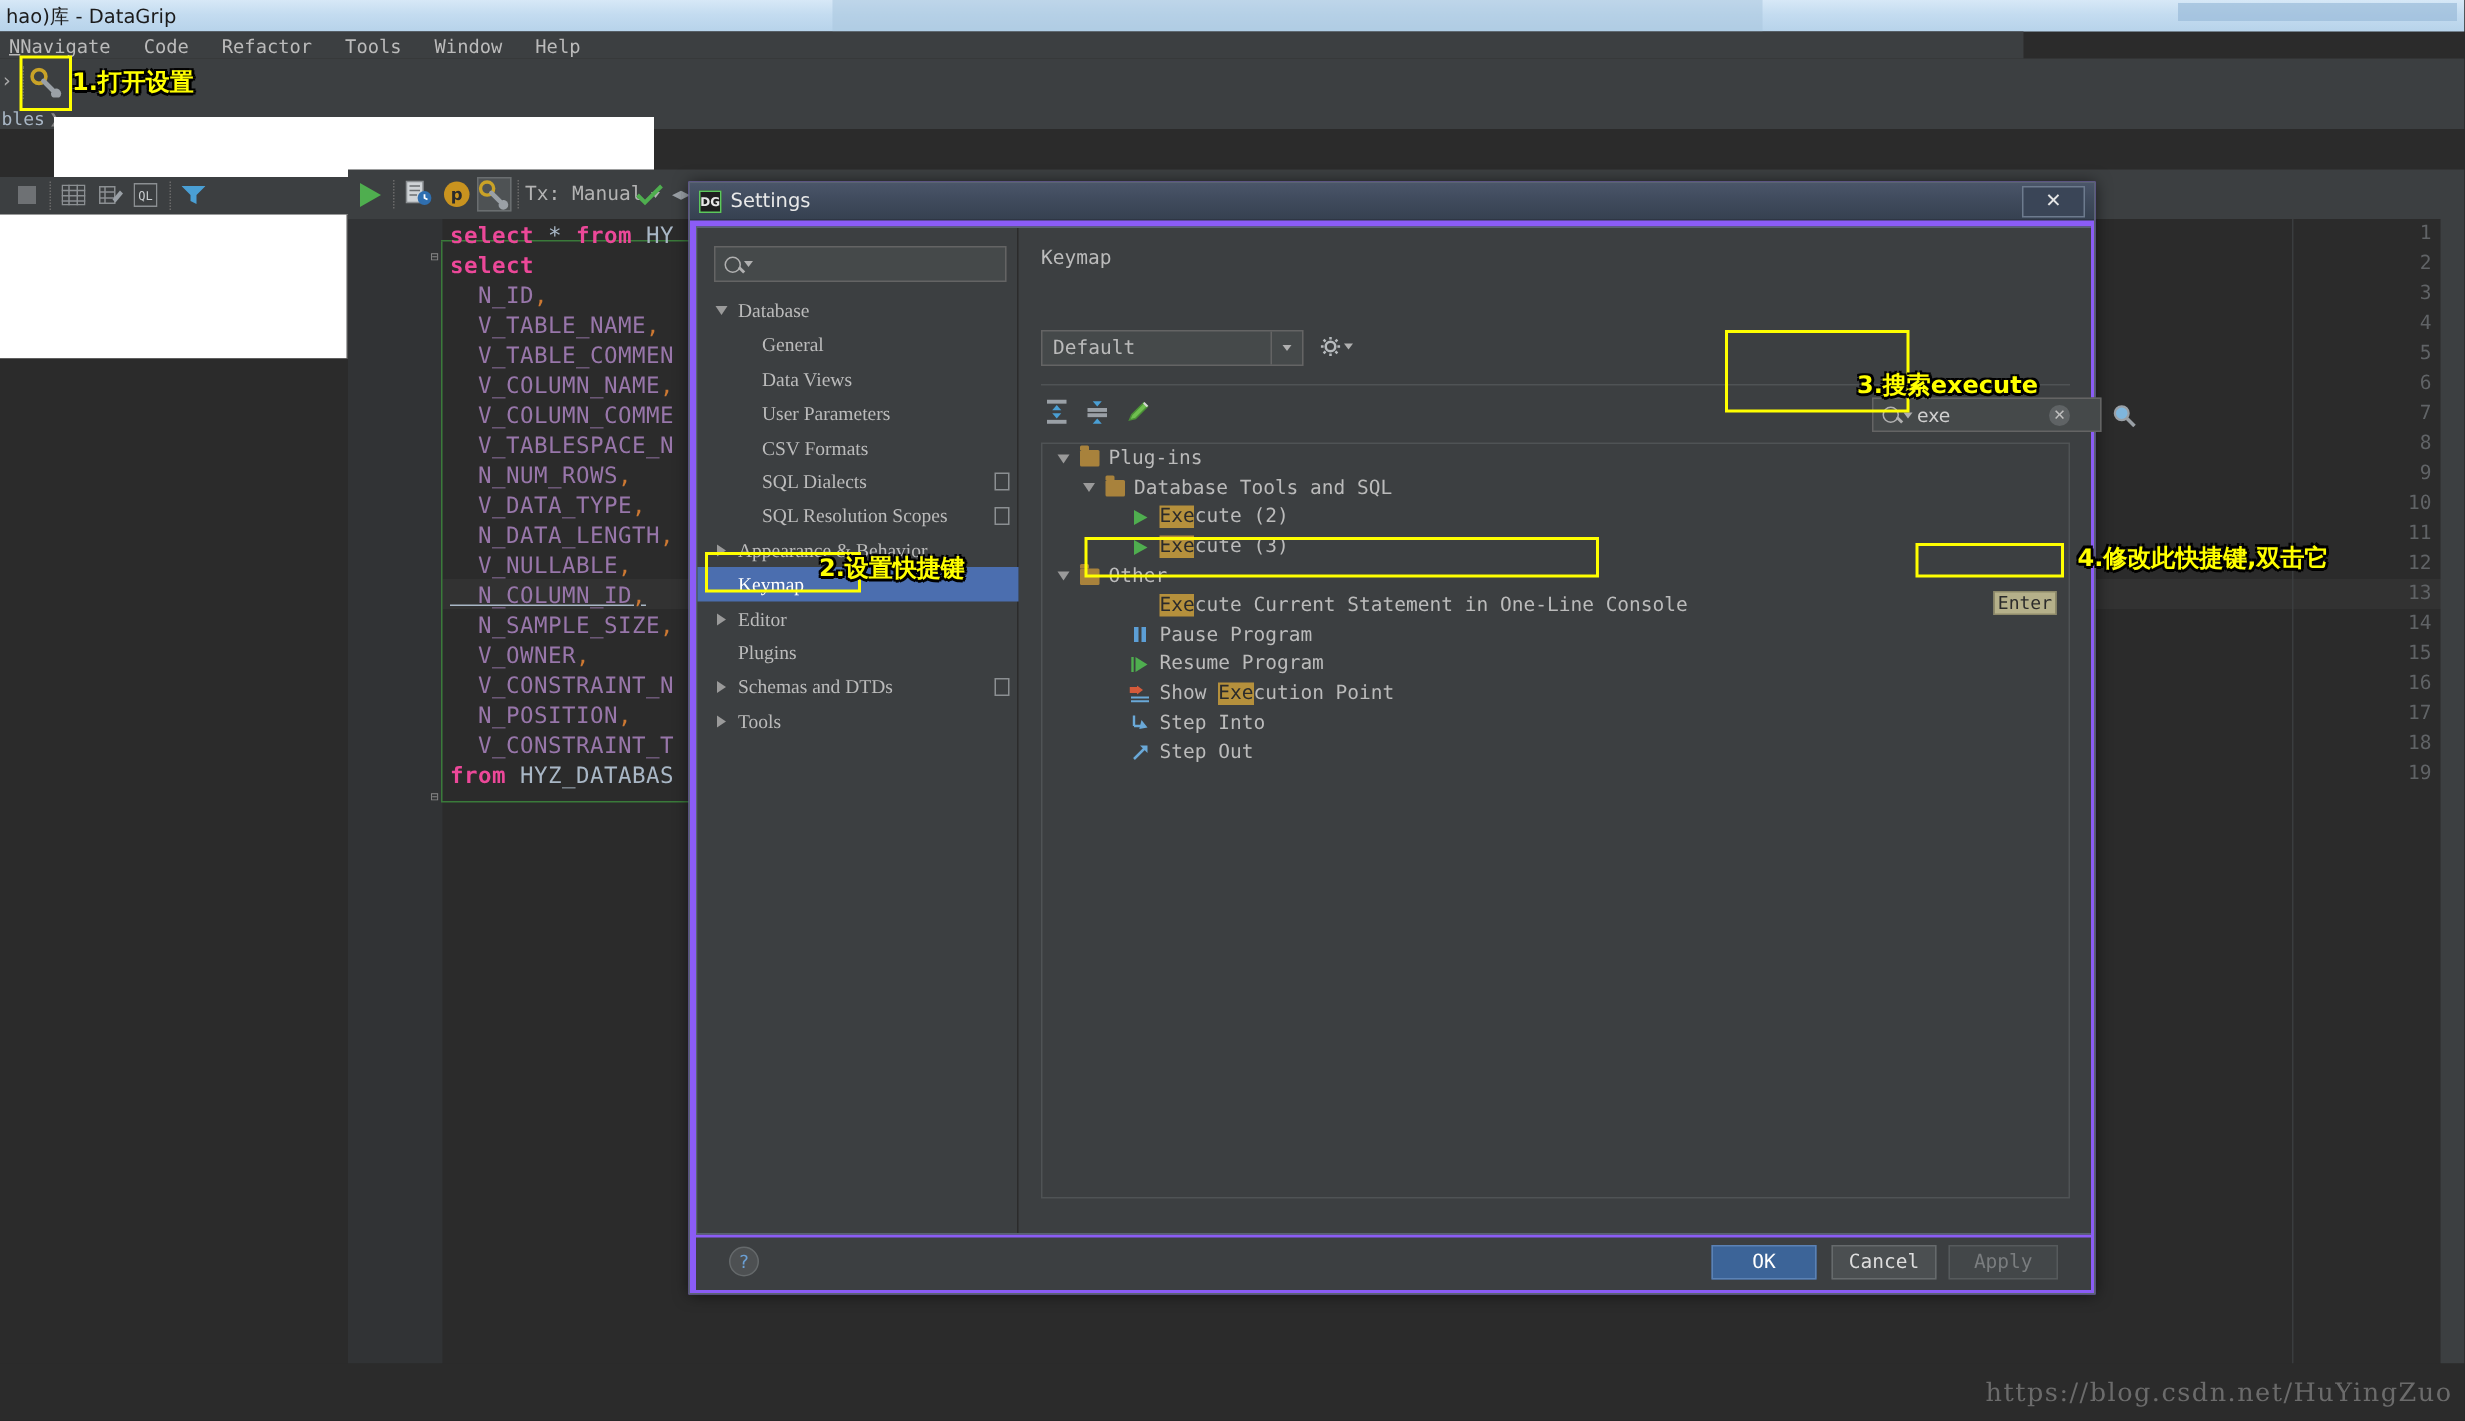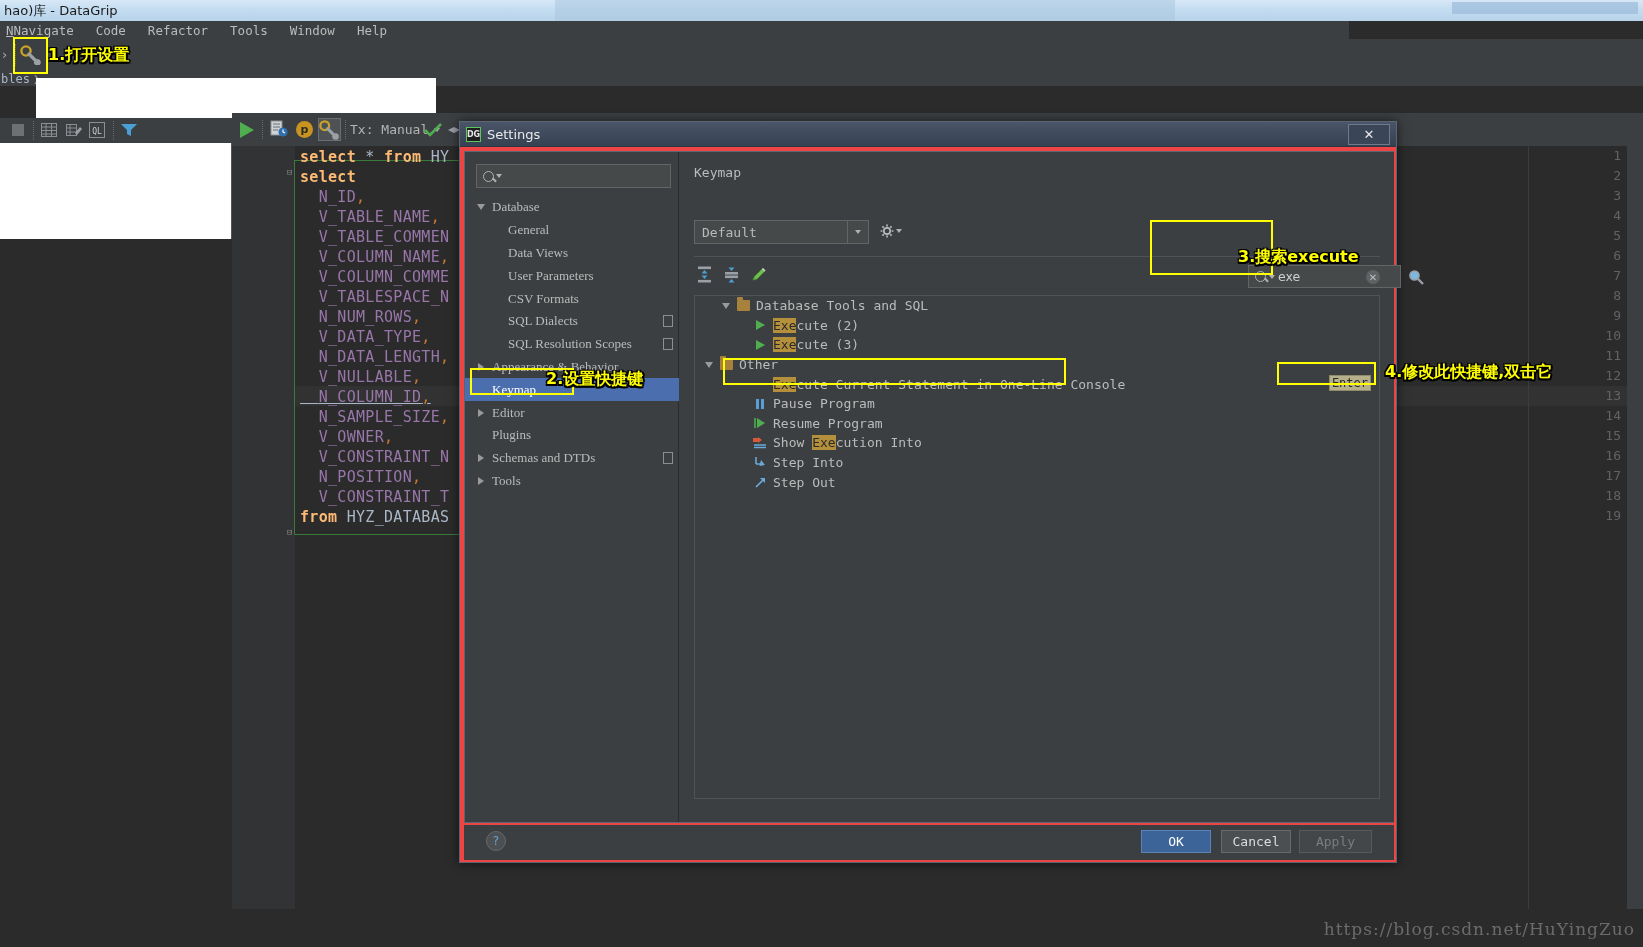--- a/index.html
+++ b/index.html
@@ -92,21 +92,21 @@
     background: #313335;
   }
   .lineno {
     position: absolute; right: 22px; color: #606366; font-size: 13px;
     font-family: "DejaVu Sans Mono", monospace; text-align: right; width: 26px;
   }
   .code-line {
     position: absolute; left: 68px; white-space: pre; font-size: 15px;
     font-family: "DejaVu Sans Mono", monospace; color: #a9b7c6; letter-spacing: 0.3px;
   }
-  .kw { color: #fdba74; font-weight: bold; }
+  .kw { color: #ec4899; font-weight: bold; }
   .idp { color: #9876aa; }
   .op { color: #cc7832; }
   .plain { color: #a9b7c6; }
   .stmt-bracket {
     position: absolute; left: 62px; top: 15px; width: 1px; height: 373px;
     background: #3a7a3a;
   }
   .stmt-bracket-top {
     position: absolute; left: 62px; top: 14px; width: 230px; height: 1px; background:#3a7a3a;
   }
@@ -123,21 +123,21 @@
     position: absolute; left: 1627px; top: 146px; width: 16px; height: 763px;
     background: #3c3f41;
   }
   .editor-vline {
     position: absolute; top: 146px; width: 1px; height: 763px; background: #3a3d3f;
   }
 
   
   .dlg {
     position: absolute; left: 459px; top: 121px; width: 938px; height: 742px;
-    background: #ef4444;
+    background: #8b5cf6;
     border: 1px solid #5a6472;
     box-shadow: 0 0 10px rgba(0,0,0,0.6);
   }
   .dlg-title {
     position: relative; height: 25px;
     background: linear-gradient(to bottom, #4a5569 0%, #3f4a5c 50%, #364151 100%);
     border-bottom: 1px solid #2e3644;
     display: flex; align-items: center; padding-left: 6px; gap: 6px;
   }
   .dg-icon {
@@ -563,20 +563,29 @@
           <span class="val">exe</span>
           <span class="km-clear">✕</span>
         </div>
         <svg class="km-findicon" style="position:absolute;left:728px;top:117px;" width="16" height="16" viewBox="0 0 16 16">
           <circle cx="6.5" cy="6.5" r="4.6" fill="#7fb6dd" stroke="#9aa0a6" stroke-width="1.5"></circle>
           <path d="M10 10 L15 15" stroke="#9aa0a6" stroke-width="2.4"></path>
         </svg>
 
         <div class="km-tree" id="km-tree">
             <div class="krow">
+              <span style="width: 12px; display: inline-flex; justify-content: center; margin-left: 8px;">
+                <span class="arrow-d"></span>
+              </span>
+              <span style="width: 16px; display: inline-flex; align-items: center; justify-content: center; margin-left: 3px;">
+                <span class="folder"></span>
+              </span>
+              <span style="margin-left: 5px;"><span>Plug-ins</span></span>
+            </div>
+            <div class="krow">
               <span style="width: 12px; display: inline-flex; justify-content: center; margin-left: 25px;">
                 <span class="arrow-d"></span>
               </span>
               <span style="width: 16px; display: inline-flex; align-items: center; justify-content: center; margin-left: 3px;">
                 <span class="folder"></span>
               </span>
               <span style="margin-left: 5px;"><span>Database Tools and SQL</span></span>
             </div>
             <div class="krow">
               <span style="width: 12px; display: inline-flex; justify-content: center; margin-left: 42px;"></span>
@@ -629,21 +638,21 @@
             </div>
             <div class="krow">
               <span style="width: 12px; display: inline-flex; justify-content: center; margin-left: 42px;"></span>
               <span style="width: 16px; display: inline-flex; align-items: center; justify-content: center; margin-left: 3px;">
                 <svg width="14" height="12" viewBox="0 0 14 12">
                   <path d="M0 1 L5 1 L5 5 L0 5 Z" fill="#d45a3a"></path>
                   <path d="M5 0 L9 3 L5 6 Z" fill="#d45a3a"></path>
                   <path d="M1 8 H13 M1 10.5 H13" stroke="#6aa9d8" stroke-width="1.4"></path>
                 </svg>
               </span>
-              <span style="margin-left: 5px;"><span>Show </span><span class="hl">Exe</span><span>cution Into</span></span>
+              <span style="margin-left: 5px;"><span>Show </span><span class="hl">Exe</span><span>cution Point</span></span>
             </div>
             <div class="krow">
               <span style="width: 12px; display: inline-flex; justify-content: center; margin-left: 42px;"></span>
               <span style="width: 16px; display: inline-flex; align-items: center; justify-content: center; margin-left: 3px;">
                 <svg width="13" height="13" viewBox="0 0 13 13">
                   <path d="M2 1 V8 M2 8 L9 8" stroke="#6aa9d8" stroke-width="1.6" fill="none"></path>
                   <path d="M7 4 L11 9 L5.5 10 Z" fill="#6aa9d8"></path>
                 </svg>
               </span>
               <span style="margin-left: 5px;"><span>Step Into</span></span>

